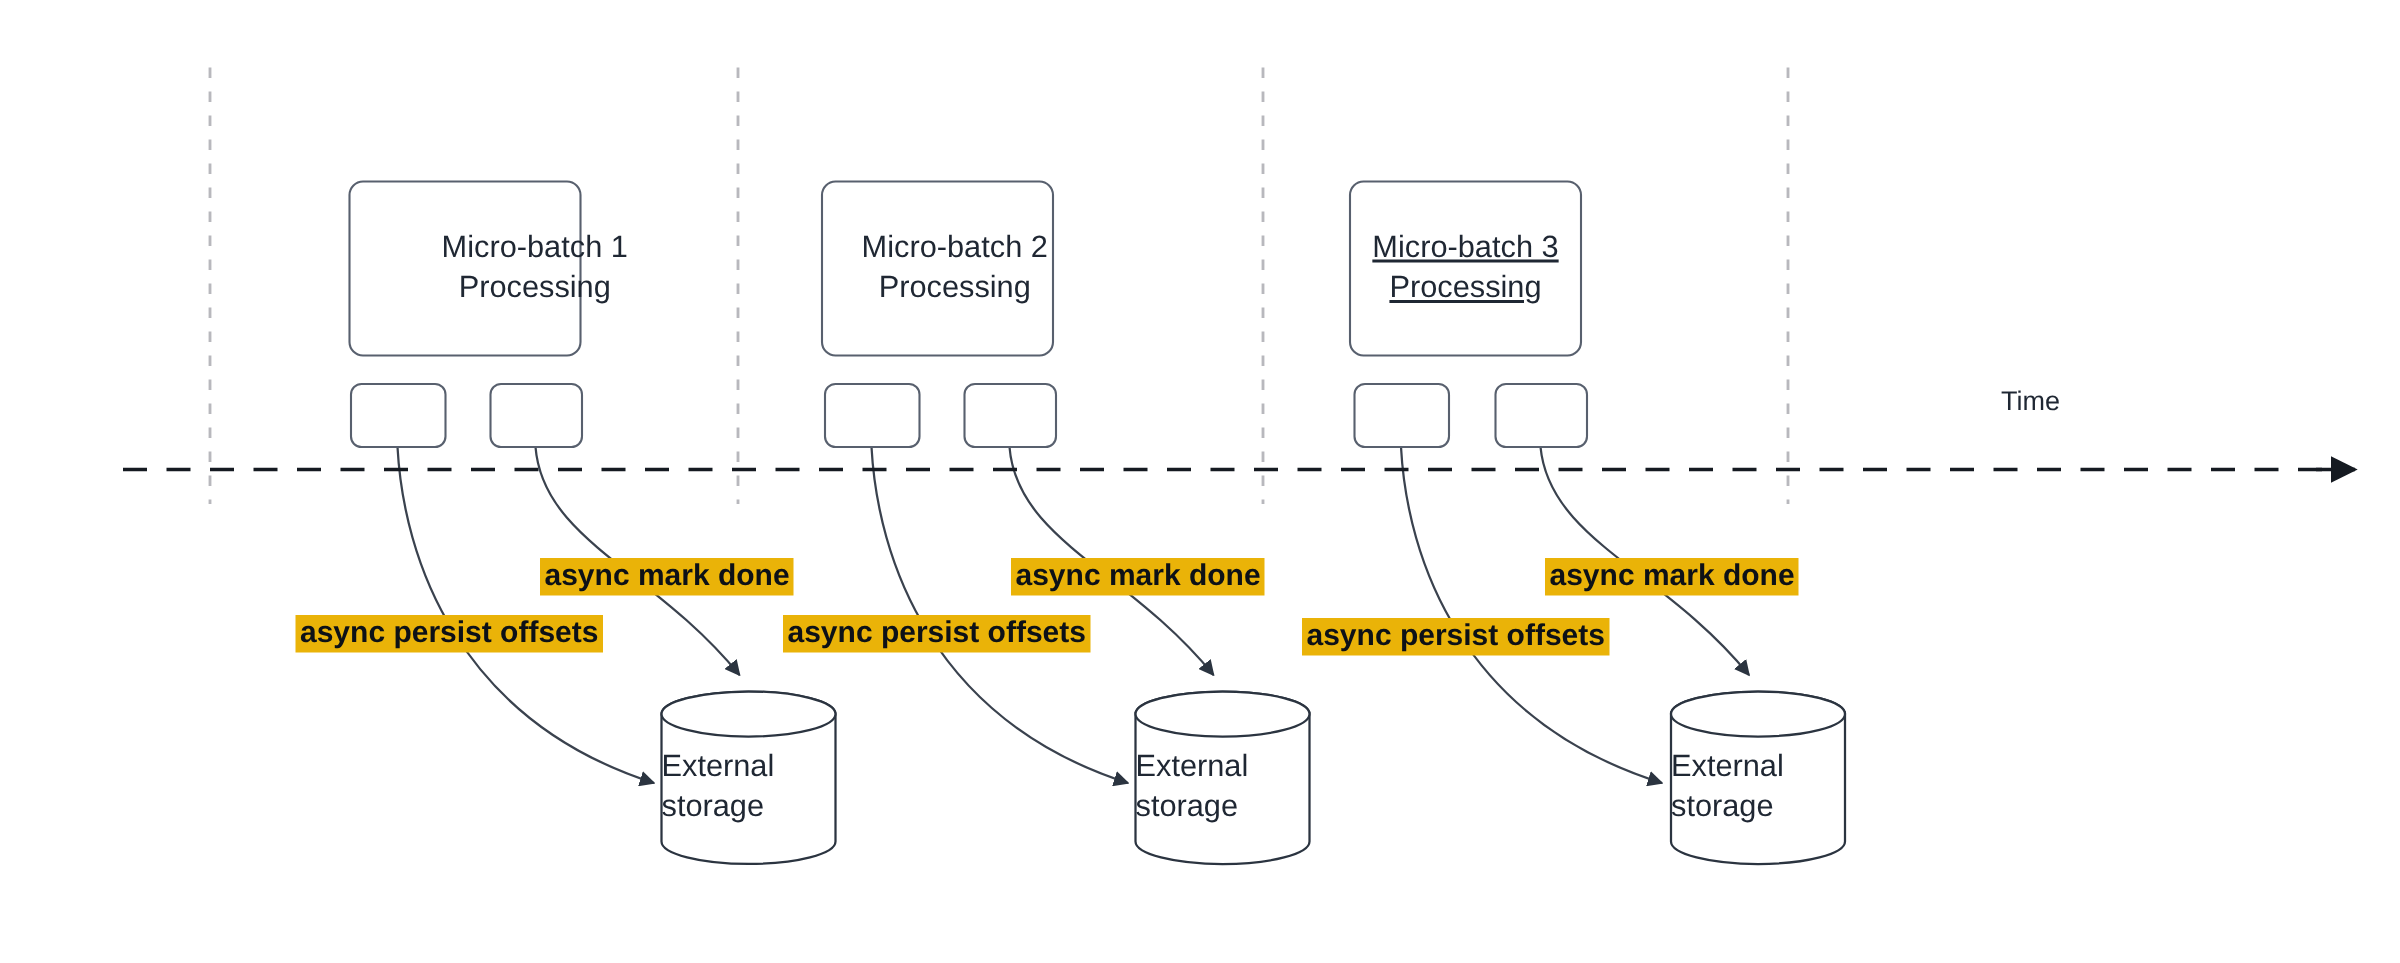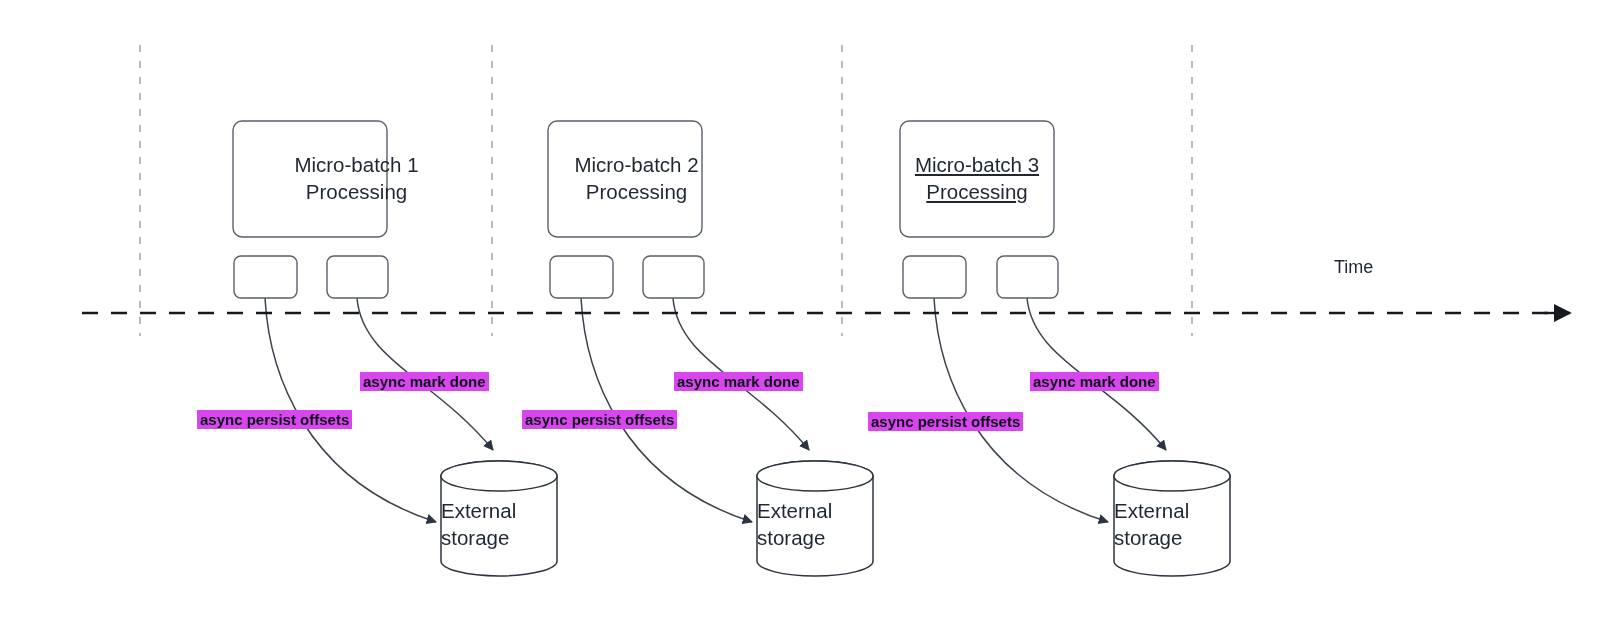--- a/index.html
+++ b/index.html
@@ -71,24 +71,24 @@
   }
   .store-label {
     position: absolute;
     font-size: 20.5px;
     line-height: 27px;
     color: #1f2733;
     white-space: pre;
   }
   .edge-label {
     position: absolute;
-    font-size: 15px;
+    font-size: 20px;
     font-weight: bold;
     color: #0d1117;
-    background: #d946ef;
+    background: #eab308;
     padding: 1px 3px;
     white-space: nowrap;
   }
   .axis-label {
     position: absolute;
     font-size: 18px;
     color: #1f2733;
     white-space: nowrap;
   }
 </style>

